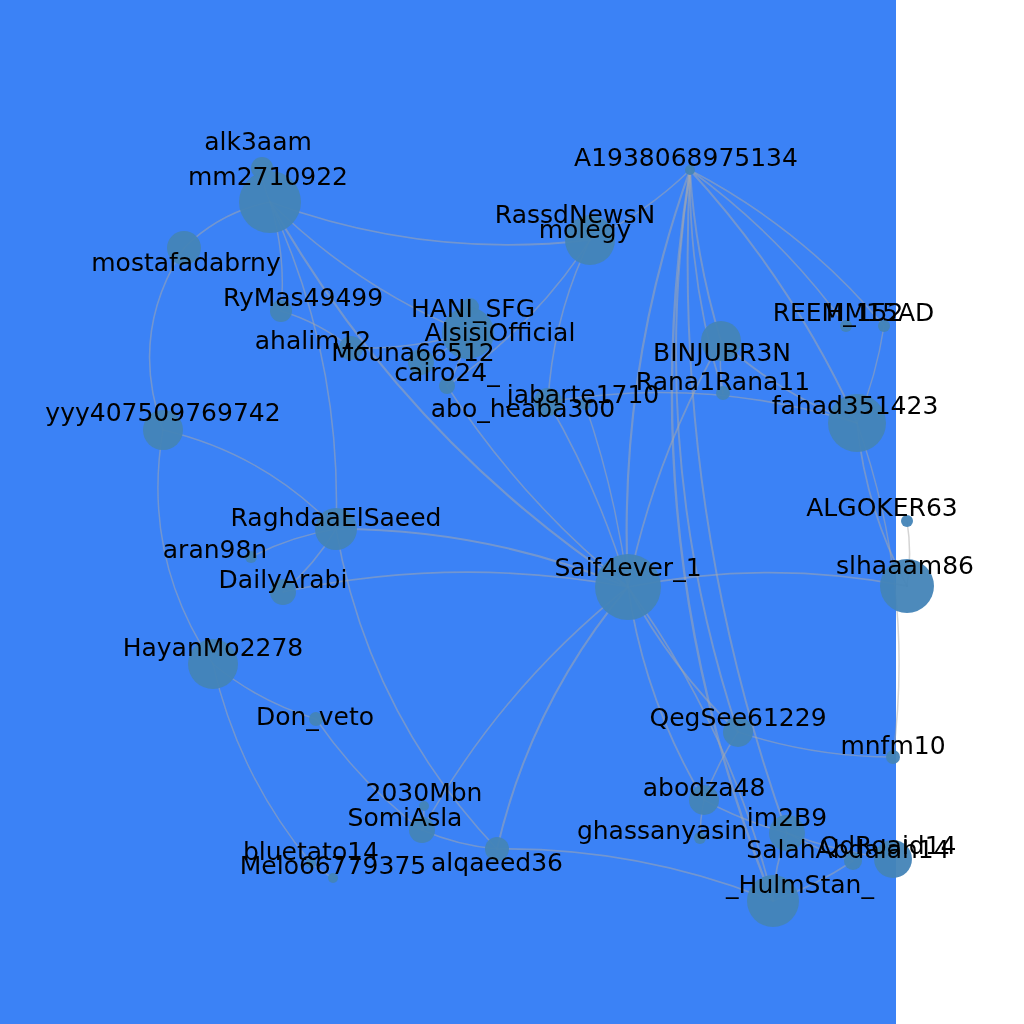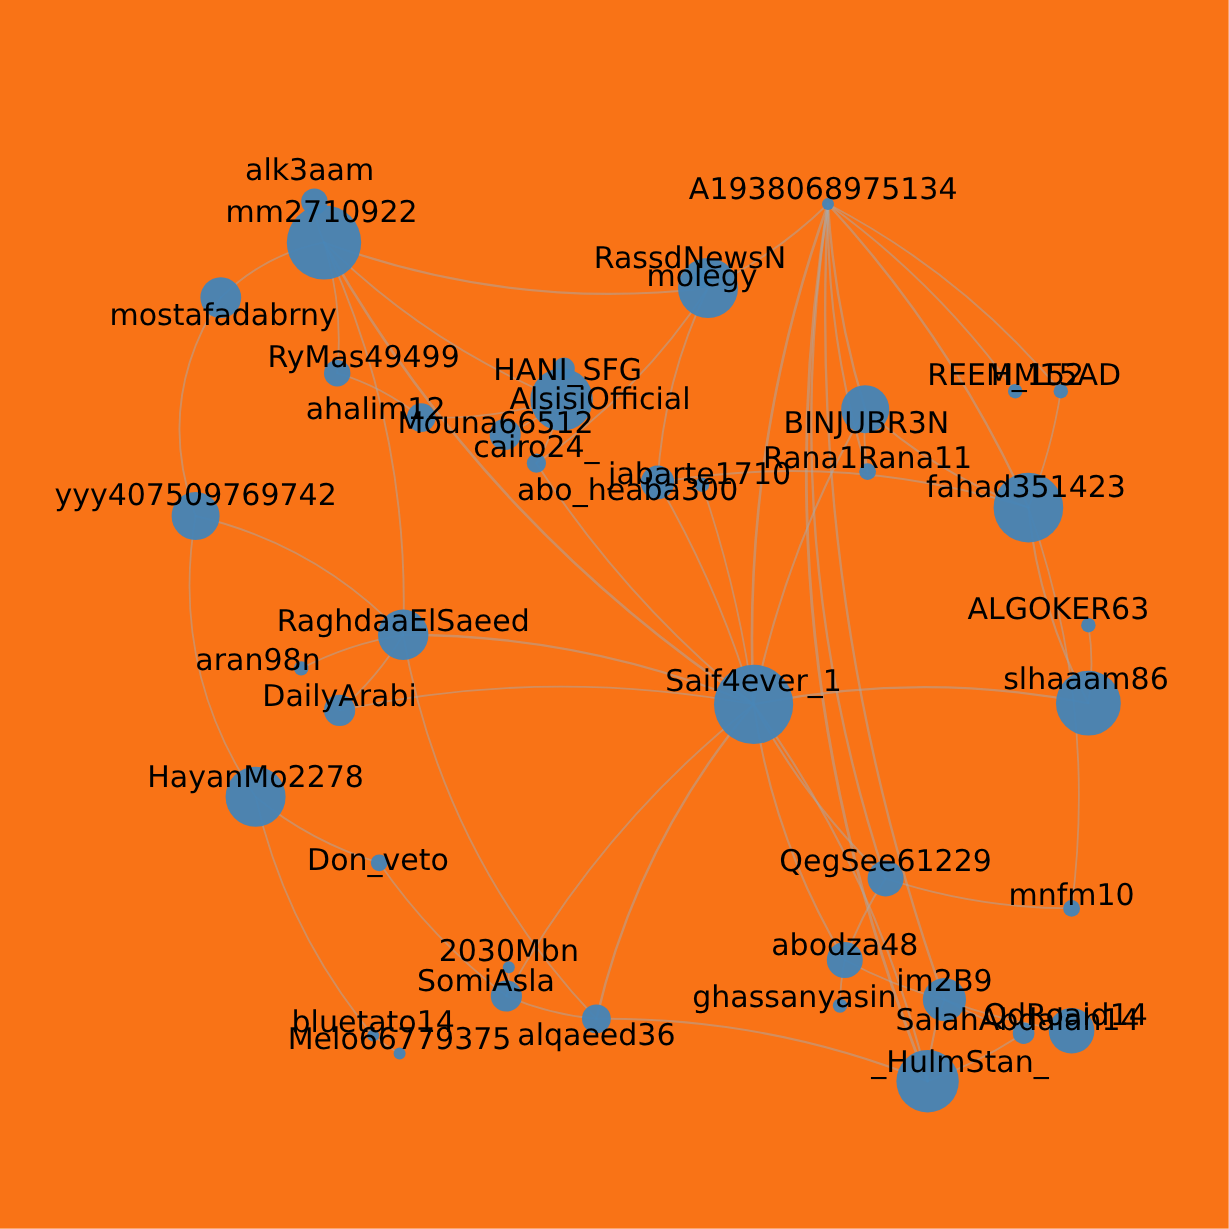--- a/index.html
+++ b/index.html
@@ -6,23 +6,23 @@
     margin: 0;
     padding: 0;
     background: #ffffff;
     width: 1024px;
     height: 1024px;
     overflow: hidden;
     font-family: "DejaVu Sans", sans-serif;
   }
   #stage {
     position: relative;
-    width: 1024px;
+    width: 896px;
     height: 1024px;
-    background: #f97316;
+    background: #3b82f6;
   }
   #graph {
     display: block;
   }
   #graph path.edge {
     fill: none;
     stroke-linecap: round;
   }
   #graph text.node-label {
     text-anchor: middle;

